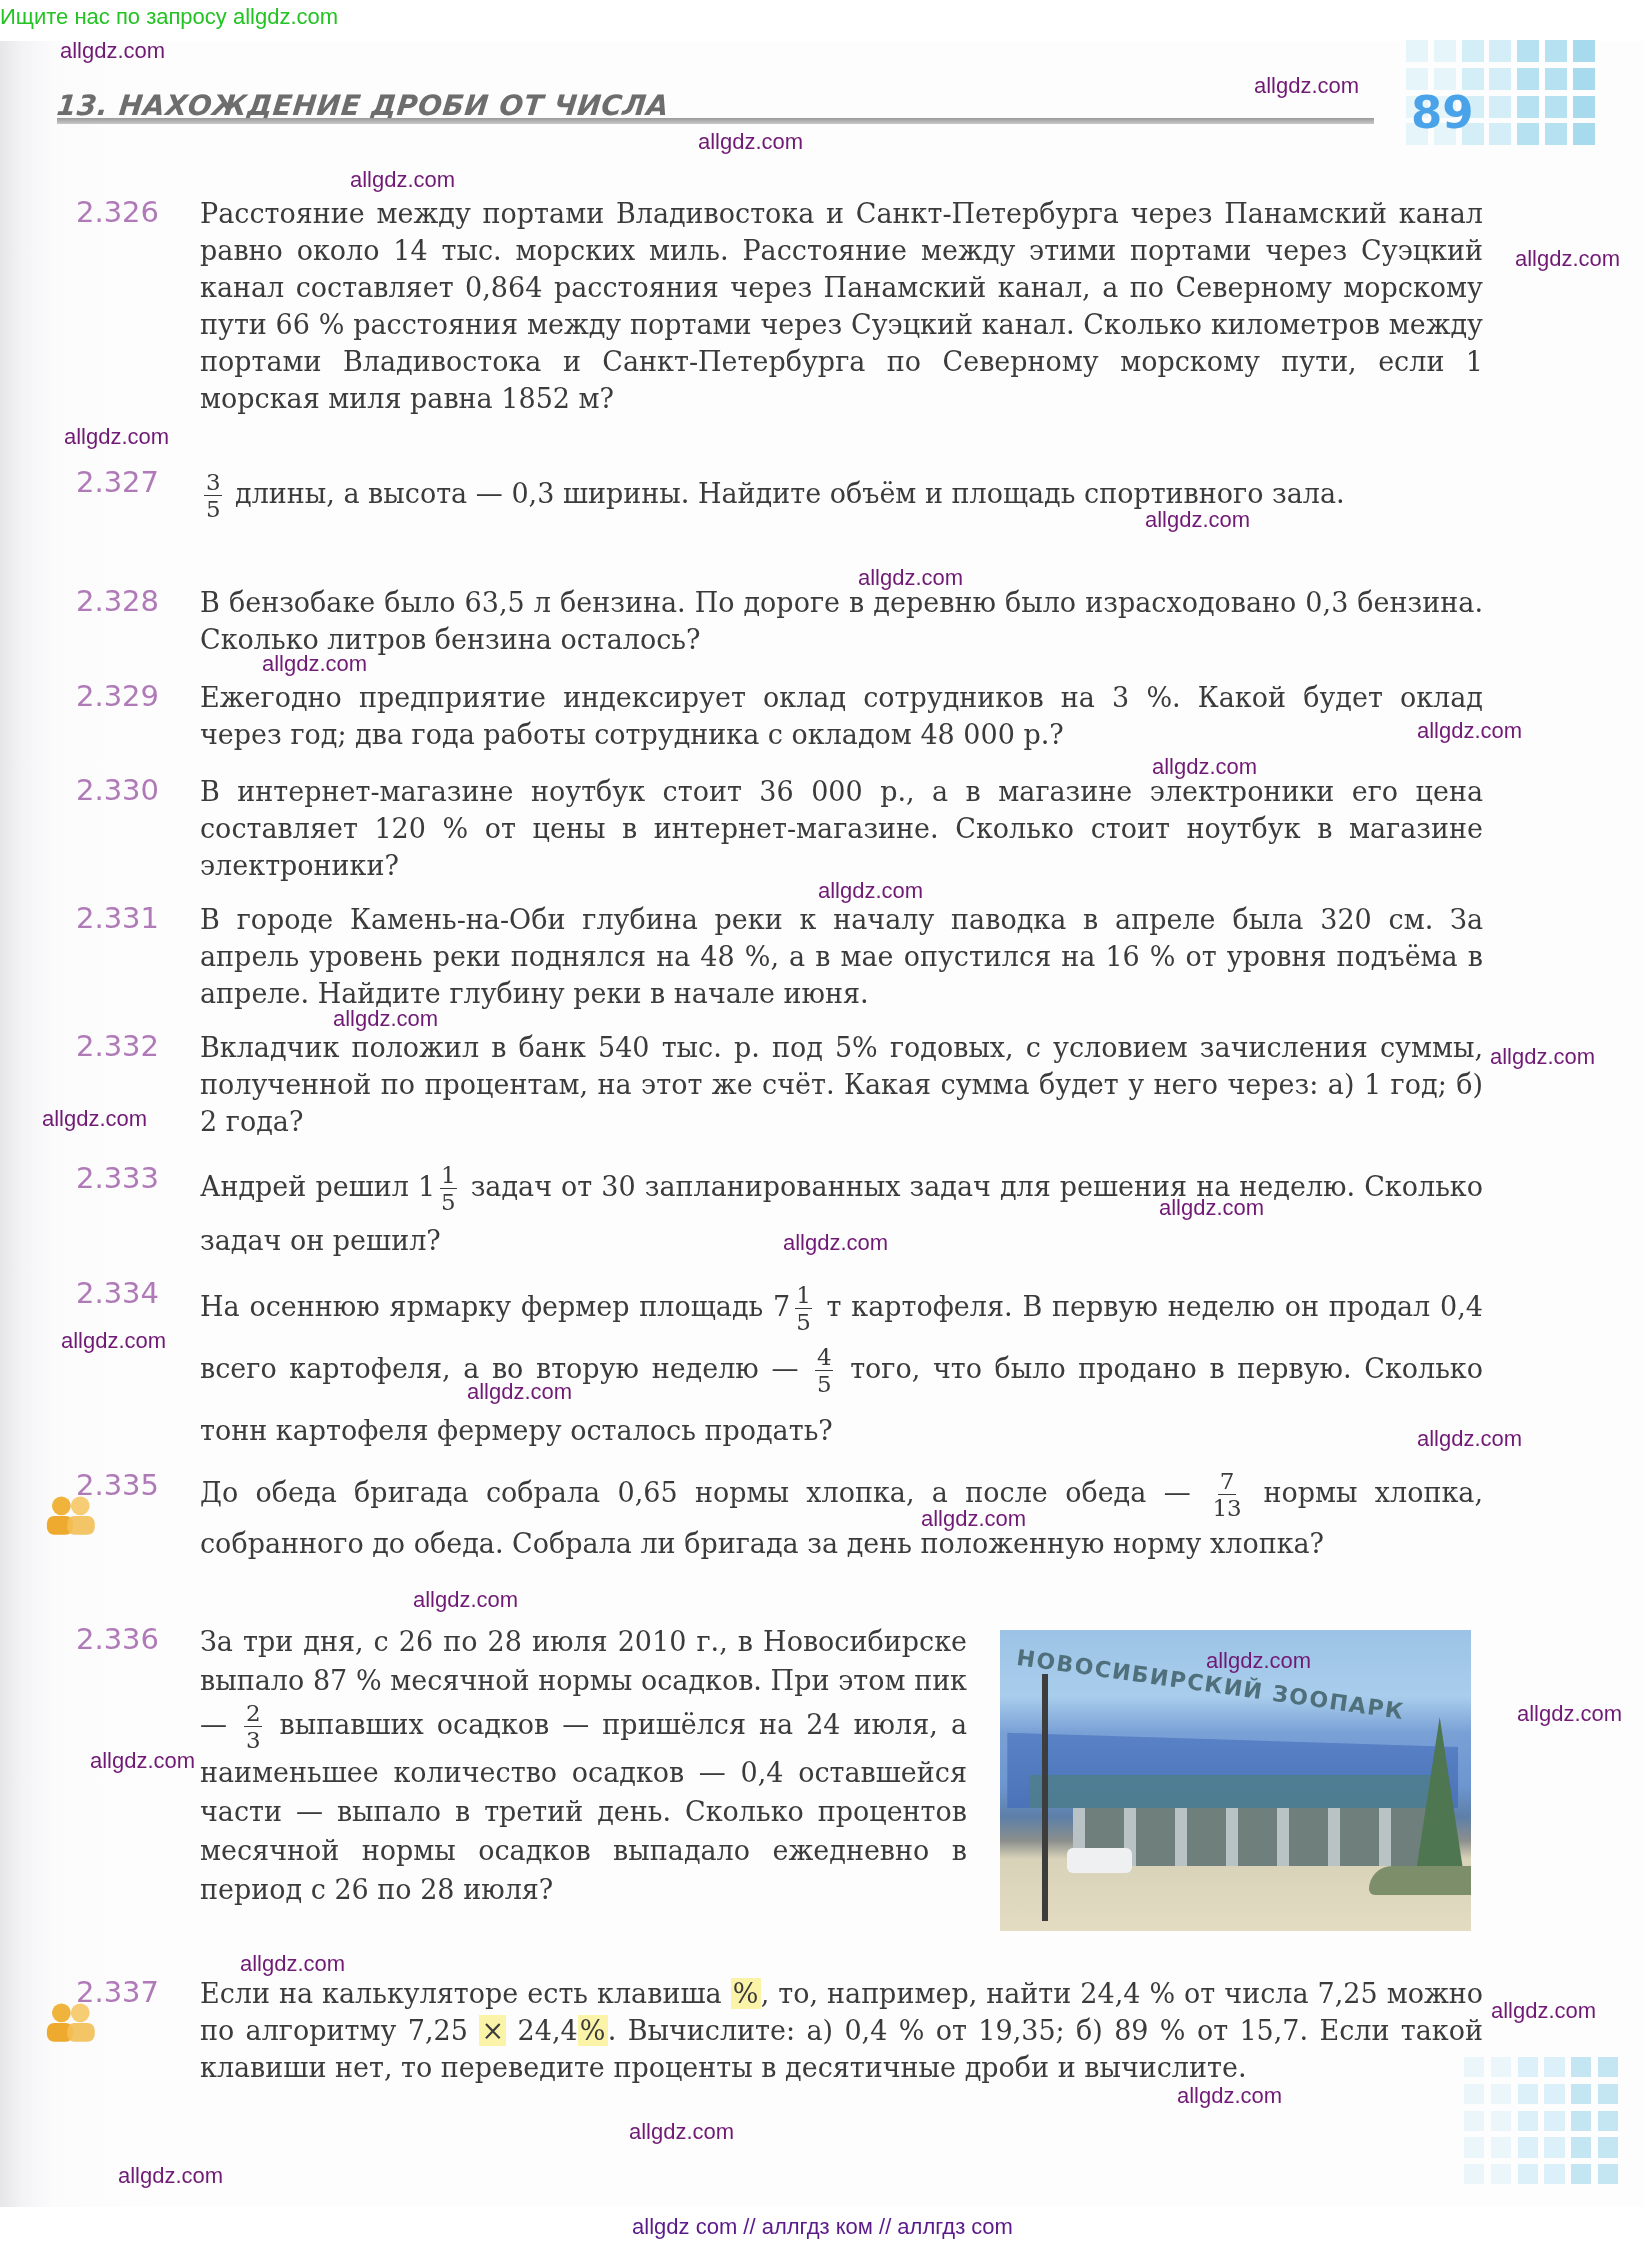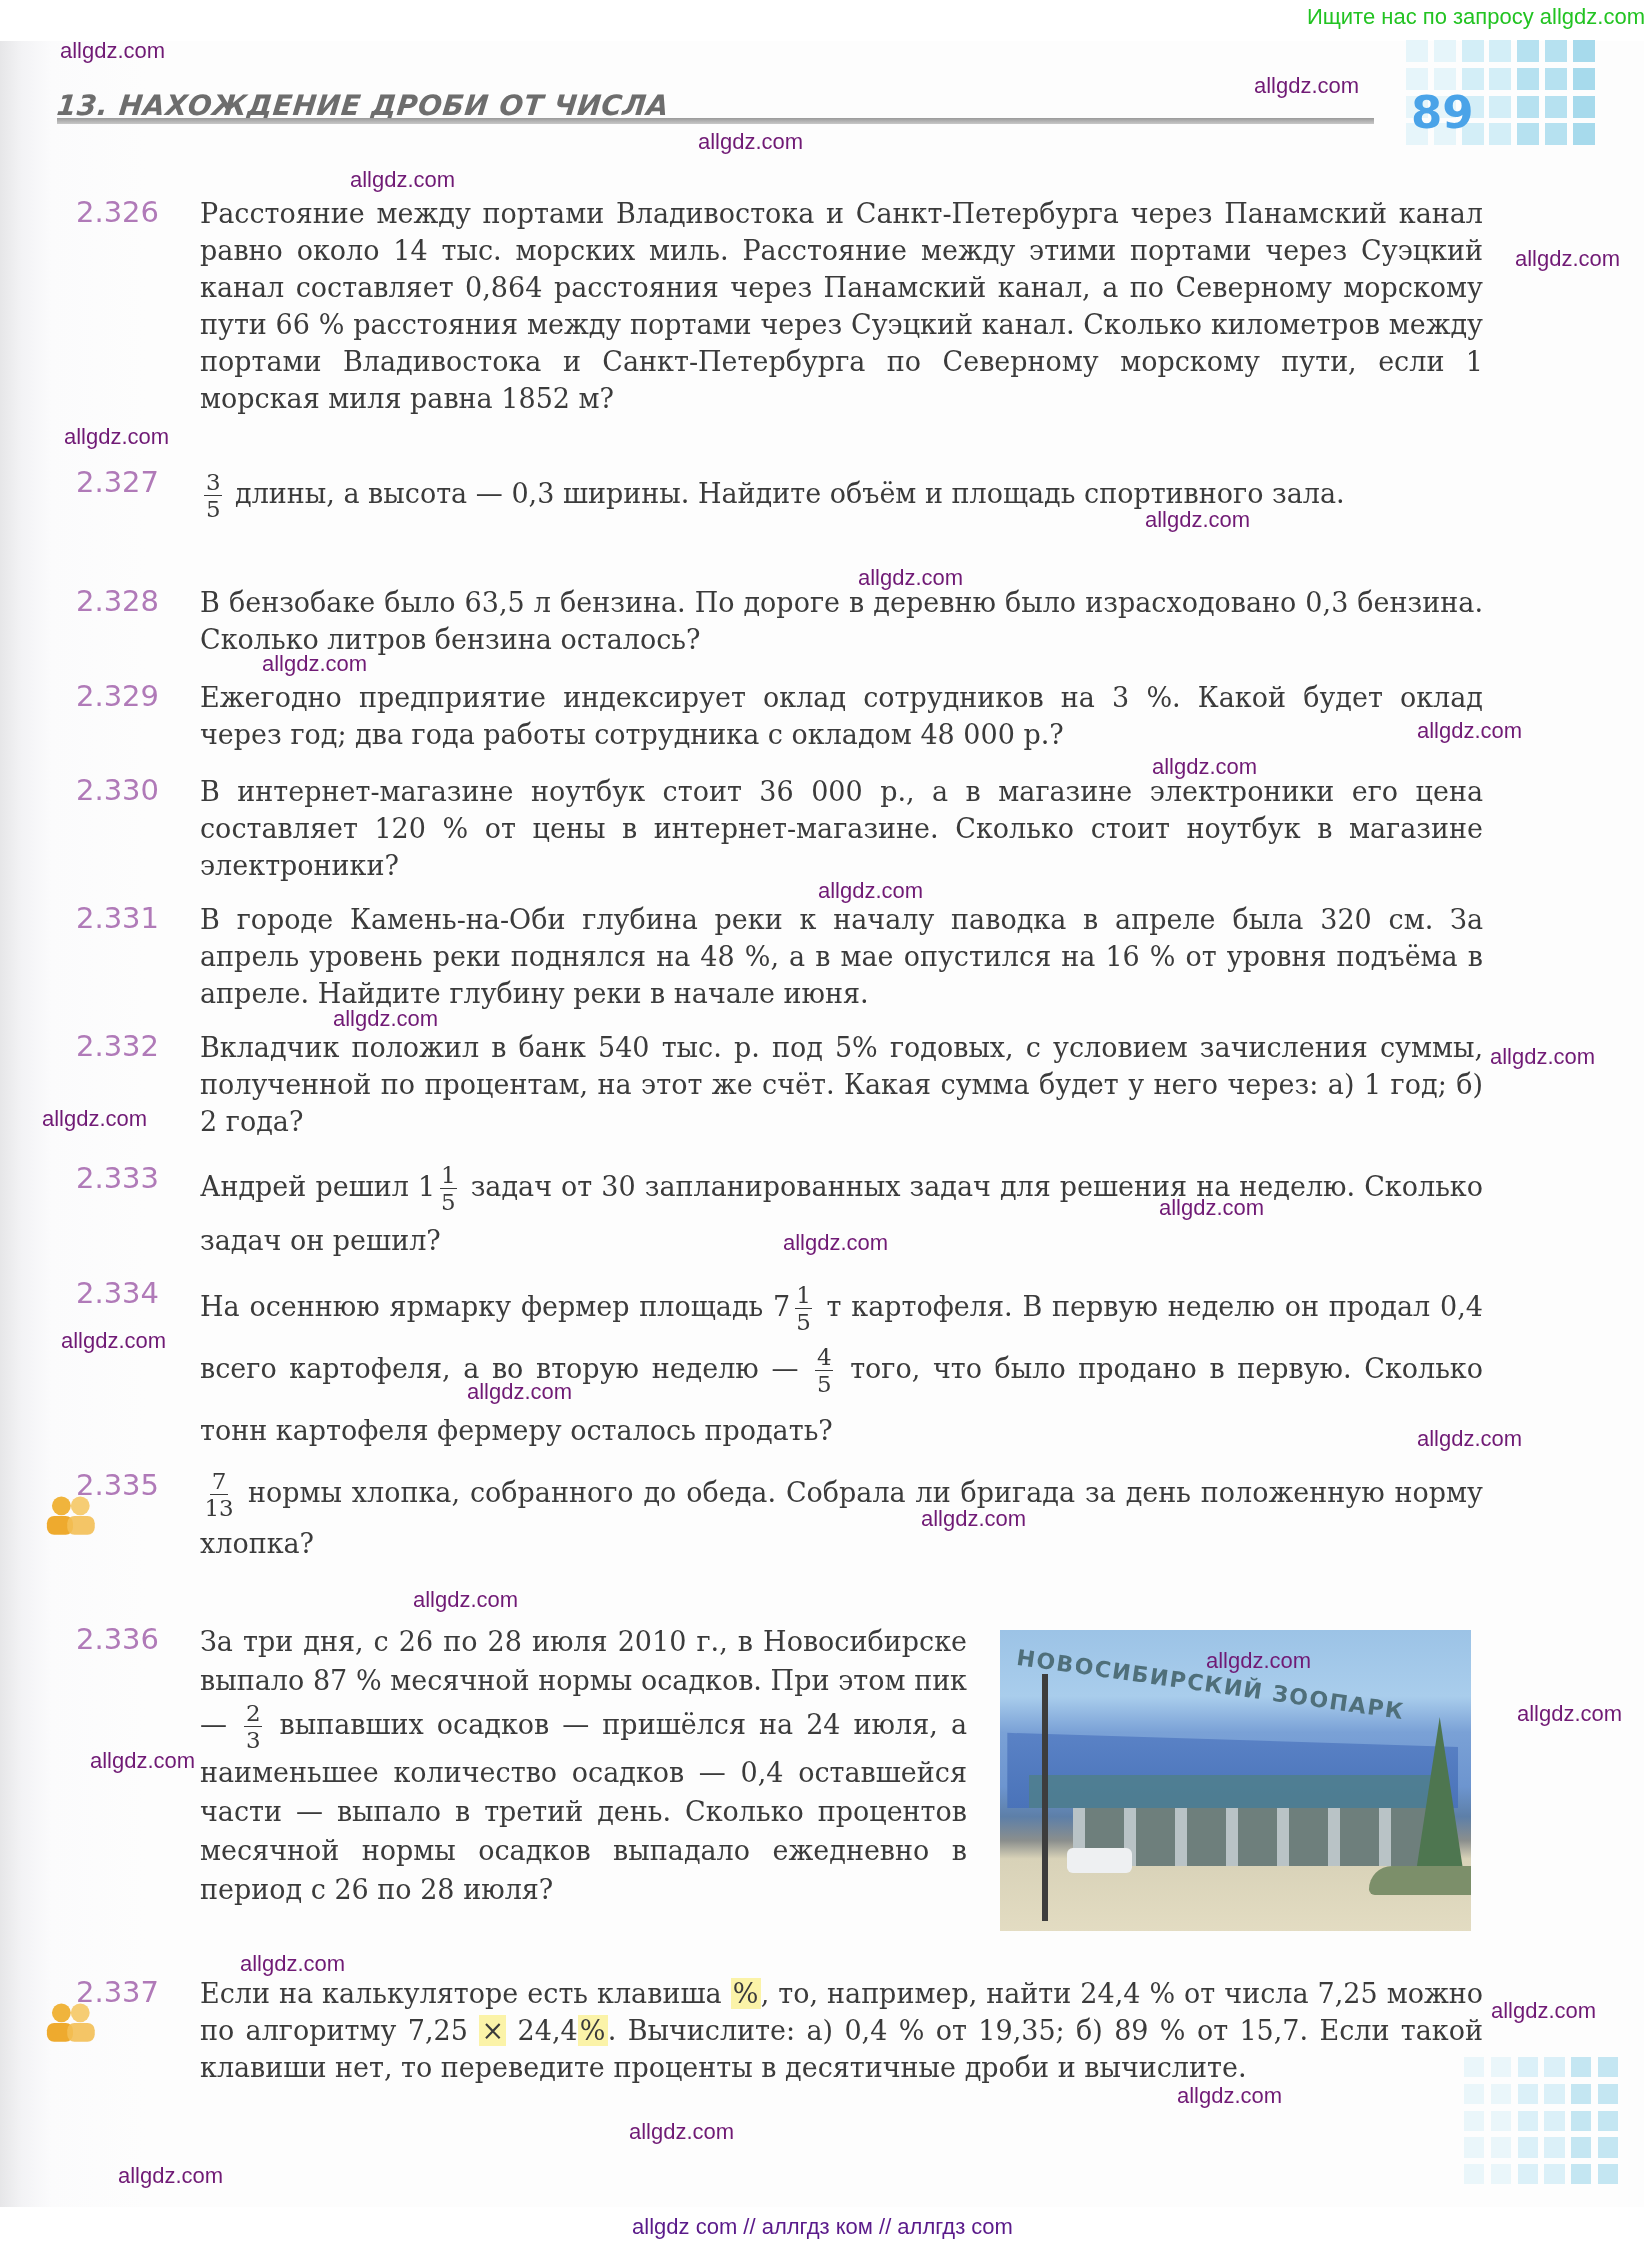--- a/index.html
+++ b/index.html
@@ -7,21 +7,21 @@
     width: 1645px; height: 2250px; position: relative; overflow: hidden;
     background: #ffffff;
     font-family: "DejaVu Serif", "Liberation Serif", serif;
     color: #3a3a3a;
   }
   .page {
     position: absolute; left: 0; top: 41px; width: 1645px; height: 2166px;
     background: linear-gradient(90deg, #e6e6e8 0px, #f3f3f5 22px, #fbfbfc 51px, #fdfdfd 145px, #fdfdfd 100%);
   }
   .banner {
-    position: absolute; top: 4.4px; left: 0; width: 100%; text-align: right;
+    position: absolute; top: 4.4px; left: 0; width: 100%; text-align: left;
     font-family: "Liberation Sans", sans-serif; font-size: 22px; color: #22c322;
   }
   .footer {
     position: absolute; top: 2214px; left: 0; width: 100%; text-align: center;
     font-family: "Liberation Sans", sans-serif; font-size: 22px; color: #5a1a8a;
   }
   .wm {
     position: absolute; font-family: Liberation Sans, sans-serif; font-size: 22px;
     color: #701a75; white-space: nowrap;
   }
@@ -222,20 +222,21 @@
 
 <div class="problem" style="top:1468px">
   <svg class="pair-icon" style="top:26px" viewBox="0 0 80 60">
     <circle cx="24" cy="16" r="13" fill="#f0b43c"></circle>
     <circle cx="50" cy="16" r="13" fill="#f5c865" opacity="0.9"></circle>
     <rect x="4" y="30" width="36" height="26" rx="10" fill="#eeaa2e"></rect>
     <rect x="32" y="30" width="38" height="26" rx="10" fill="#f3bf55" opacity="0.9"></rect>
   </svg>
   <div class="pnum">2.335</div>
   <div class="ptext" style="line-height:45px">
+    <span>До обеда бригада собрала 0,65 нормы хлопка, а после обеда —</span>
     <span class="frac">
         <span class="num">7</span>
         <span>13</span>
       </span>
     <span>нормы хлопка, собранного до обеда. Собрала ли бригада за день положенную норму хлопка?</span>
   </div>
 </div>
 
 <div class="problem" style="top:1622px">
   <div class="pnum">2.336</div>

